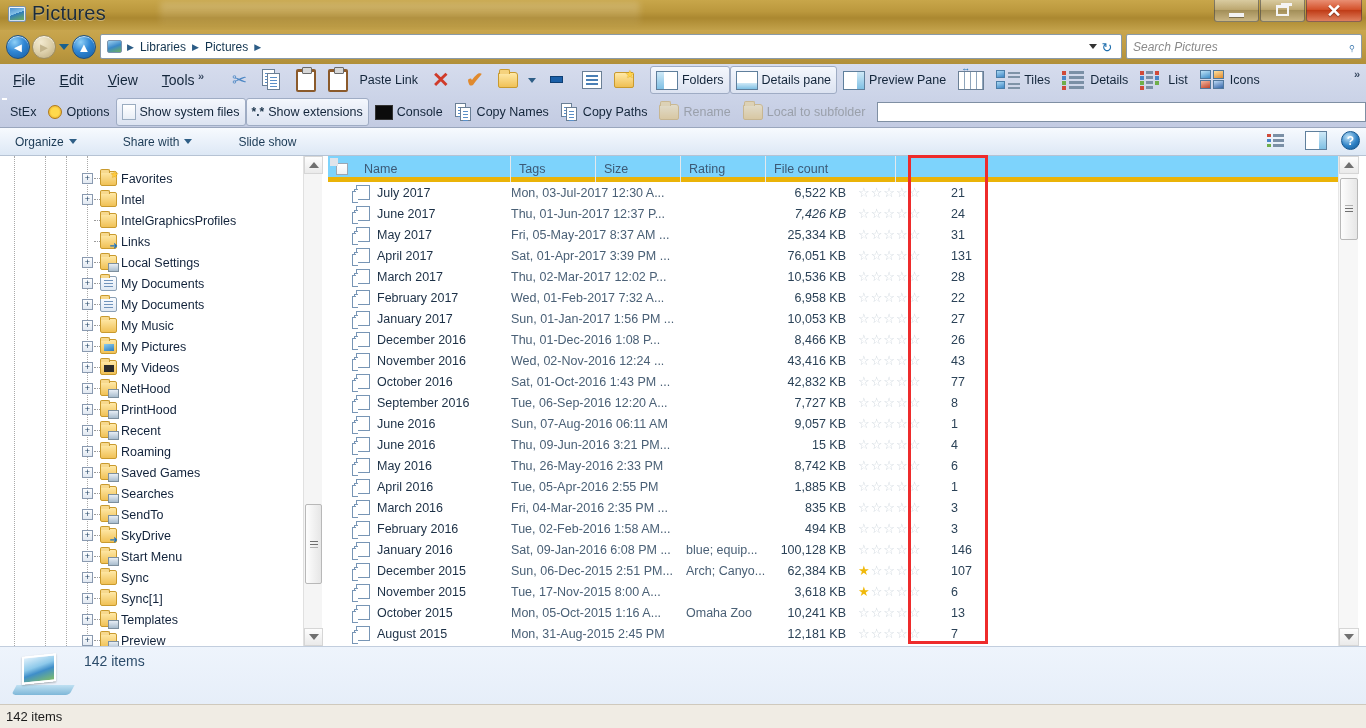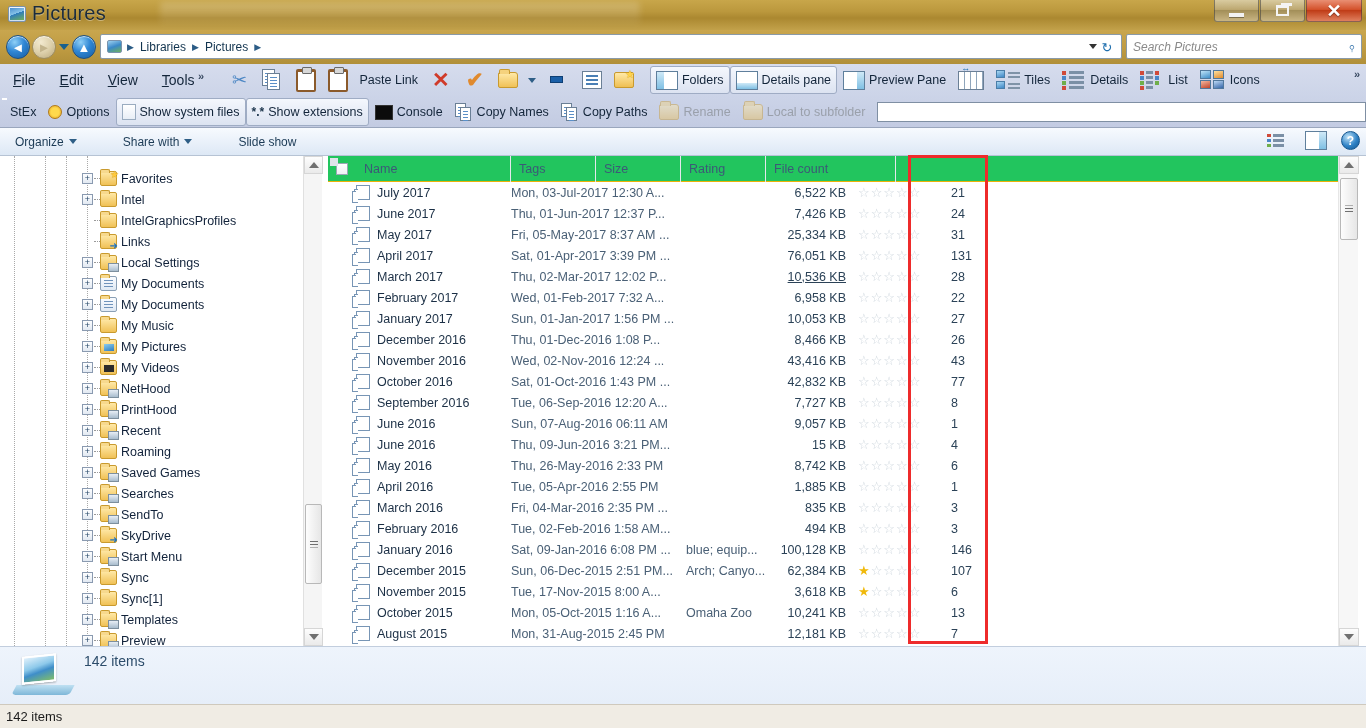--- a/index.html
+++ b/index.html
@@ -220,21 +220,21 @@
   .sb-up .sb-tri{ border-bottom:6px solid #707070;}
   .sb-dn .sb-tri{ border-top:6px solid #707070;}
   .sb-thumb{ position:absolute; left:1px; width:17px; background:linear-gradient(90deg,#fdfdfd,#e6e6e6); border:1px solid #b8b8b8; border-radius:2px;}
   .sb-grip{ position:absolute; left:50%; top:50%; transform:translate(-50%,-50%); width:8px; height:7px;
     background:repeating-linear-gradient(180deg,#6f6f6f 0 1px,transparent 1px 3px);}
 
   .splitter{ position:absolute; left:325px; top:0; width:3px; height:490px; background:#fff;}
 
   
   .listpane{ position:absolute; left:328px; top:0; width:1010px; height:490px; background:#fff; overflow:hidden;}
-  .colhdr{ position:absolute; left:0; top:0; width:1010px; height:26px; background:#22c55e; border-bottom:1px solid #eab308; display:flex;}
+  .colhdr{ position:absolute; left:0; top:0; width:1010px; height:26px; background:#7dd3fc; border-bottom:5px solid #eab308; display:flex;}
   .col{ position:relative; font-size:12.5px; color:#3c5a77; display:flex; align-items:center; height:26px; border-right:1px solid #e4e8ec;}
   .col .txt{ padding-left:8px;}
   .col.check{ width:28px; justify-content:center; border-right:none;}
   .cbox{ width:12px;height:12px;border:1px solid #9aa7b4; background:linear-gradient(180deg,#fff,#eef1f4);}
   .cbox::after{content:"";position:absolute;left:2px;top:2px;width:8px;height:8px;background:#dfe4ea;}
   .sortmark{ position:absolute; left:50%; transform:translateX(-50%); top:-1px; width:0;height:0;
     border-left:6px solid transparent;border-right:6px solid transparent;border-top:6px solid #7fb4dc;}
 
   .rows{ position:absolute; left:0; top:26px; width:1010px; height:464px; overflow:hidden;}
   .row{ height:21px; display:flex; align-items:center; font-size:12.5px; color:#1b2f45;}
@@ -728,21 +728,21 @@
             </div>
             <div class="cell c-count" style="width: 130px;">21</div>
           </div>
           <div class="row">
             <div class="cell c-name" style="width: 183px;">
               <span class="ficon"></span>
               <span>June 2017</span>
             </div>
             <div class="cell c-date" style="width: 175px;">Thu, 01-Jun-2017 12:37 P...</div>
             <div class="cell c-tags" style="width: 85px;"></div>
-            <div class="cell c-size" style="width: 85px;">7,426 KB</div>
+            <div class="cell c-size" style="width: 85px; font-style: italic;">7,426 KB</div>
             <div class="cell c-rating" style="width: 85px;">
               <span class="star">☆</span>
               <span class="star">☆</span>
               <span class="star">☆</span>
               <span class="star">☆</span>
               <span class="star">☆</span>
             </div>
             <div class="cell c-count" style="width: 130px;">24</div>
           </div>
           <div class="row">
@@ -779,21 +779,21 @@
             </div>
             <div class="cell c-count" style="width: 130px;">131</div>
           </div>
           <div class="row">
             <div class="cell c-name" style="width: 183px;">
               <span class="ficon"></span>
               <span>March 2017</span>
             </div>
             <div class="cell c-date" style="width: 175px;">Thu, 02-Mar-2017 12:02 P...</div>
             <div class="cell c-tags" style="width: 85px;"></div>
-            <div class="cell c-size" style="width: 85px; text-decoration: underline;">10,536 KB</div>
+            <div class="cell c-size" style="width: 85px;">10,536 KB</div>
             <div class="cell c-rating" style="width: 85px;">
               <span class="star">☆</span>
               <span class="star">☆</span>
               <span class="star">☆</span>
               <span class="star">☆</span>
               <span class="star">☆</span>
             </div>
             <div class="cell c-count" style="width: 130px;">28</div>
           </div>
           <div class="row">

